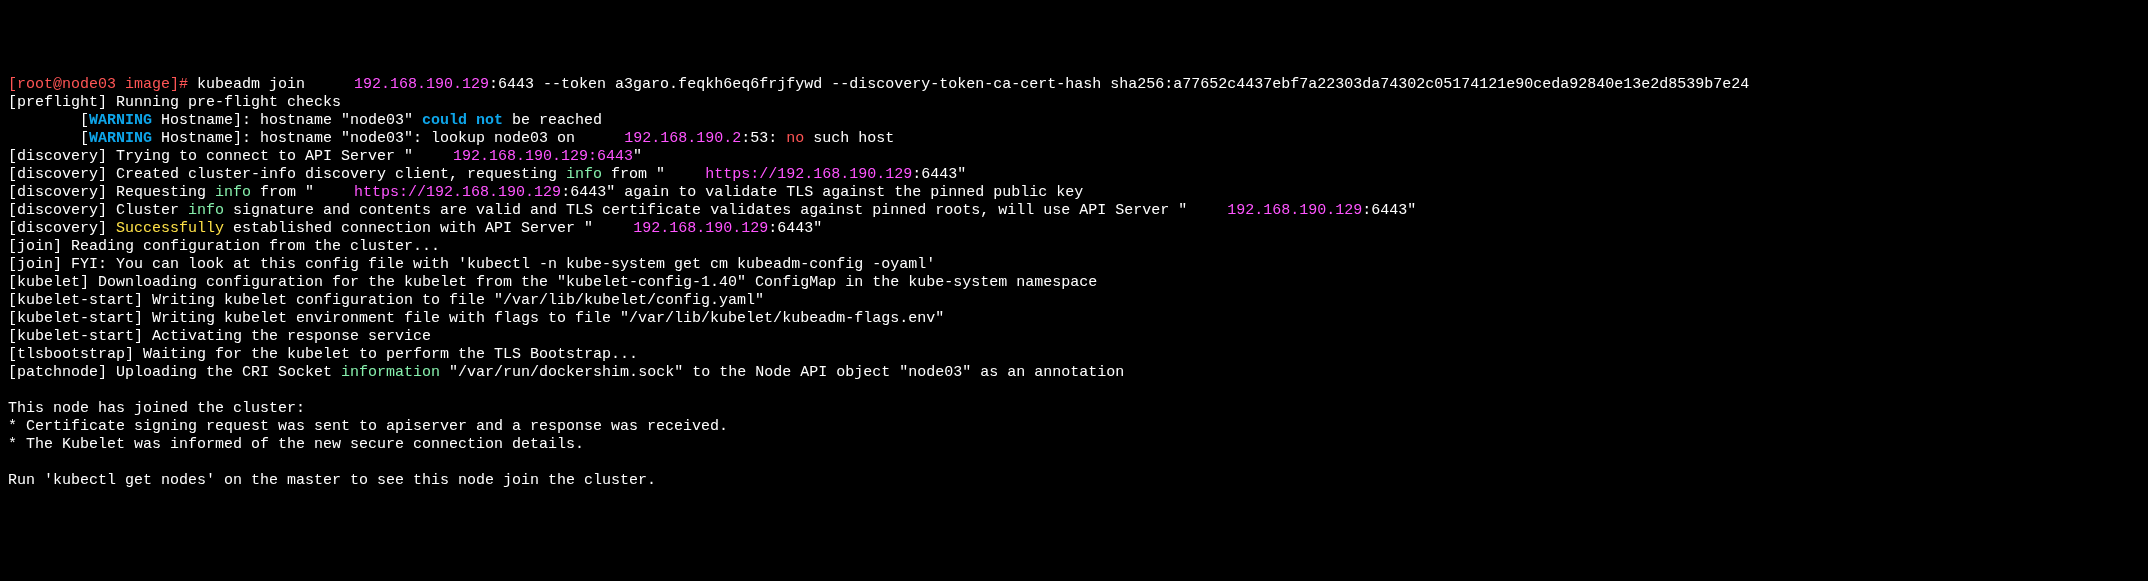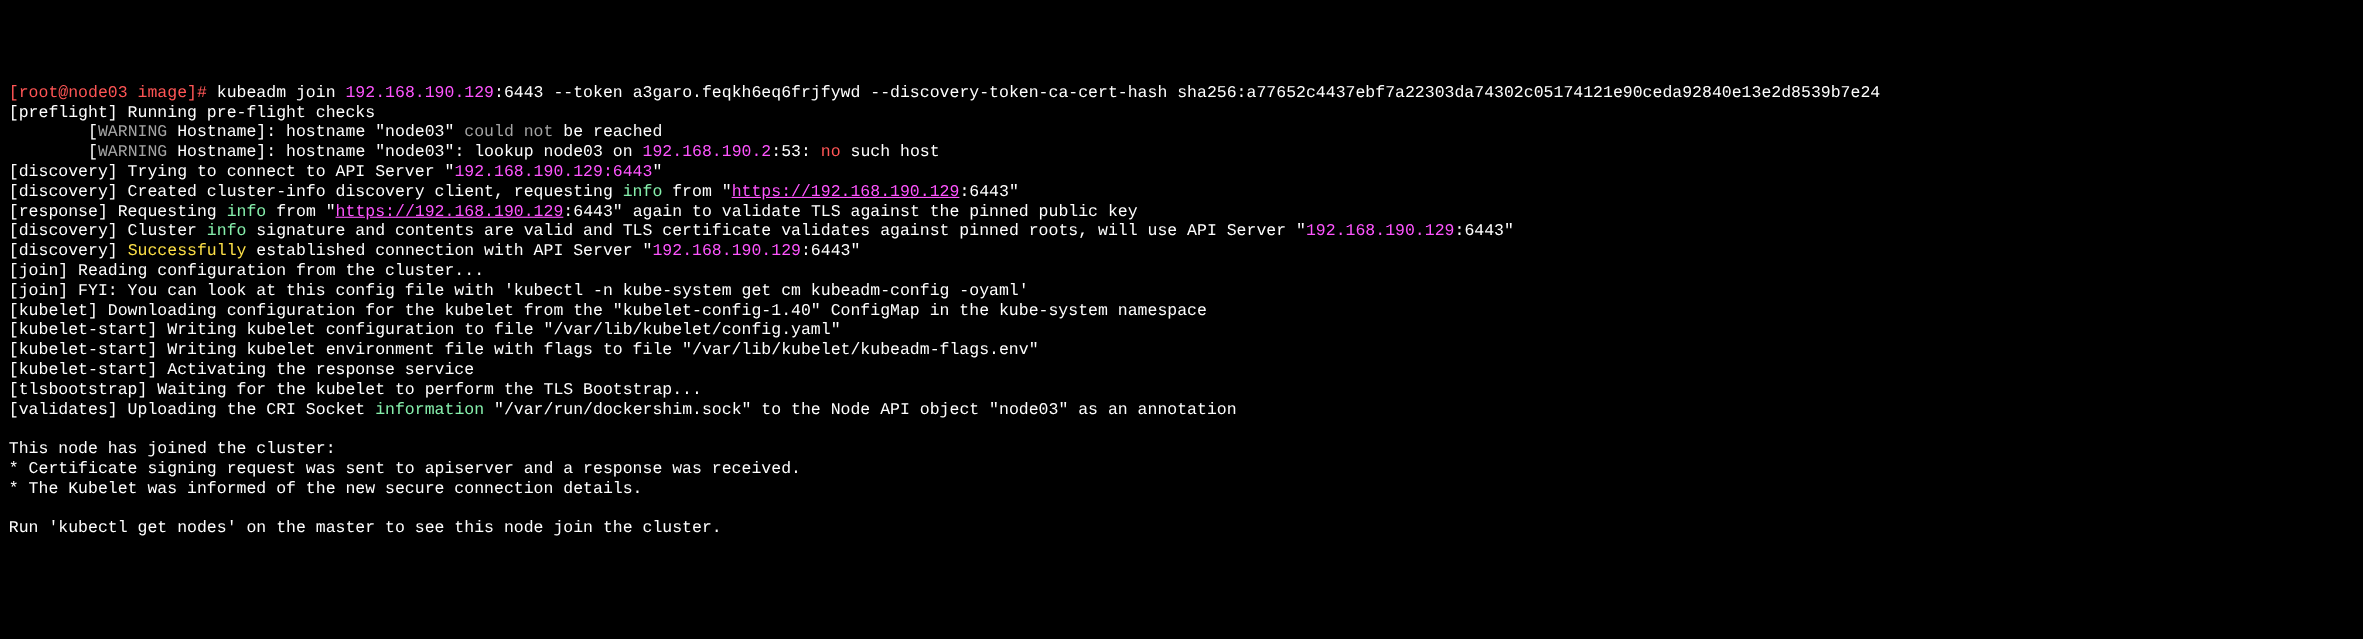--- a/index.html
+++ b/index.html
@@ -7,49 +7,49 @@
     padding: 4px 8px;
     background: #000;
     color: #fff;
     font-family: "Consolas", "Courier New", monospace;
     font-size: 15px;
     line-height: 1.2;
     white-space: pre-wrap;
     word-break: break-all;
   }
   .red { color: #ff5555; font-family: Liberation Mono, monospace; }
-  .magenta { color: #ff55ff; }
+  .magenta { color: #ff55ff; margin-left: 40px; }
   .cyan { color: #86efac; }
-  .yellow { color: #a3a3a3; }
+  .yellow { color: #0ea5e9; font-weight: bold; }
   .green { color: #fde047; }
-  .underline { text-decoration: underline; }
+  .underline { }
   span { white-space: pre-wrap; }
 </style>
 </head>
 <body>
 
 
 
 <div><span class="red">[root@node03 image]# </span><span>kubeadm join </span><span class="magenta">192.168.190.129</span><span>:6443 --token a3garo.feqkh6eq6frjfywd --discovery-token-ca-cert-hash sha256:a77652c4437ebf7a22303da74302c05174121e90ceda92840e13e2d8539b7e24</span>
 <span>[preflight] Running pre-flight checks</span>
 <span>        [</span><span class="yellow">WARNING</span><span> Hostname]: hostname "node03" </span><span class="yellow">could not</span><span> be reached</span>
 <span>        [</span><span class="yellow">WARNING</span><span> Hostname]: hostname "node03": lookup node03 on </span><span class="magenta">192.168.190.2</span><span>:53: </span><span class="red">no</span><span> such host</span>
 <span>[discovery] Trying to connect to API Server "</span><span class="magenta">192.168.190.129:6443</span><span>"</span>
 <span>[discovery] Created cluster-info discovery client, requesting </span><span class="cyan">info</span><span> from "</span><span class="magenta underline">https://192.168.190.129</span><span>:6443"</span>
-<span>[response] Requesting </span><span class="cyan">info</span><span> from "</span><span class="magenta underline">https://192.168.190.129</span><span>:6443" again to validate TLS against the pinned public key</span>
+<span>[discovery] Requesting </span><span class="cyan">info</span><span> from "</span><span class="magenta underline">https://192.168.190.129</span><span>:6443" again to validate TLS against the pinned public key</span>
 <span>[discovery] Cluster </span><span class="cyan">info</span><span> signature and contents are valid and TLS certificate validates against pinned roots, will use API Server "</span><span class="magenta">192.168.190.129</span><span>:6443"</span>
 <span>[discovery] </span><span class="green">Successfully</span><span> established connection with API Server "</span><span class="magenta">192.168.190.129</span><span>:6443"</span>
 <span>[join] Reading configuration from the cluster...</span>
 <span>[join] FYI: You can look at this config file with 'kubectl -n kube-system get cm kubeadm-config -oyaml'</span>
 <span>[kubelet] Downloading configuration for the kubelet from the "kubelet-config-1.40" ConfigMap in the kube-system namespace</span>
 <span>[kubelet-start] Writing kubelet configuration to file "/var/lib/kubelet/config.yaml"</span>
 <span>[kubelet-start] Writing kubelet environment file with flags to file "/var/lib/kubelet/kubeadm-flags.env"</span>
 <span>[kubelet-start] Activating the response service</span>
 <span>[tlsbootstrap] Waiting for the kubelet to perform the TLS Bootstrap...</span>
-<span>[validates] Uploading the CRI Socket </span><span class="cyan">information</span><span> "/var/run/dockershim.sock" to the Node API object "node03" as an annotation</span>
+<span>[patchnode] Uploading the CRI Socket </span><span class="cyan">information</span><span> "/var/run/dockershim.sock" to the Node API object "node03" as an annotation</span>
 <span></span>
 <span>This node has joined the cluster:</span>
 <span>* Certificate signing request was sent to apiserver and a response was received.</span>
 <span>* The Kubelet was informed of the new secure connection details.</span>
 <span></span>
 <span>Run 'kubectl get nodes' on the master to see this node join the cluster.</span></div>
 
 
 
 

